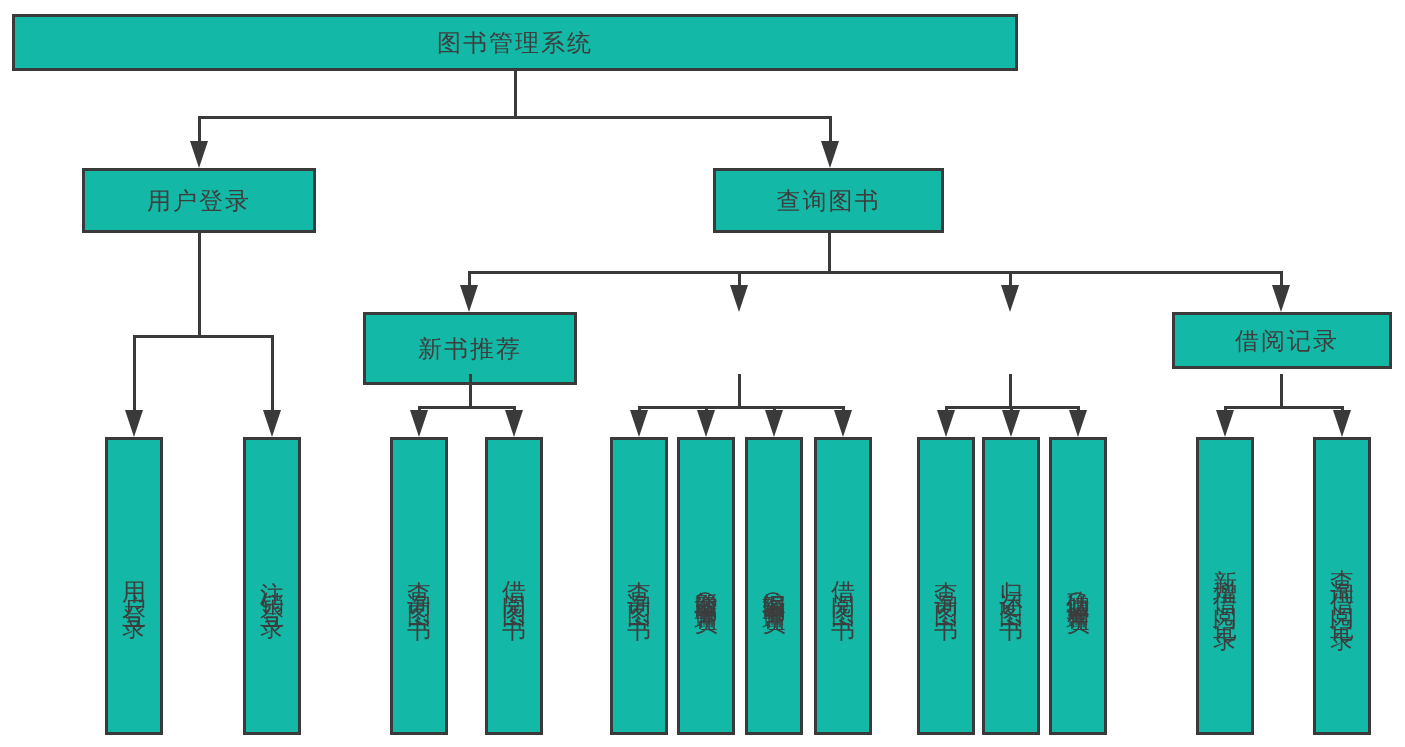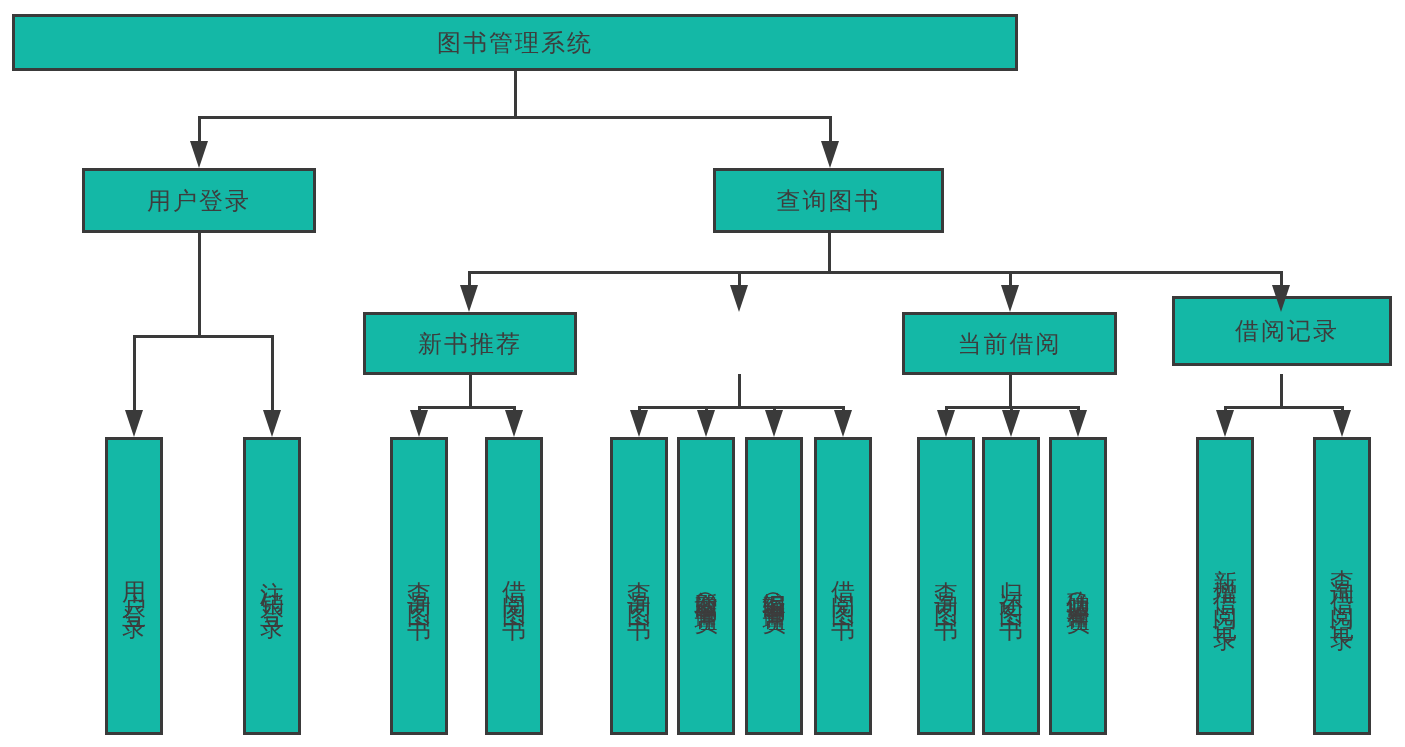--- a/index.html
+++ b/index.html
@@ -41,27 +41,24 @@
     <span>图书管理系统</span>
   </div>
 
   <div class="node hnode" style="left:82px;top:168px;width:234px;height:65px;">
     <span>用户登录</span>
   </div>
   <div class="node hnode" style="left:713px;top:168px;width:231px;height:65px;">
     <span>查询图书</span>
   </div>
 
-  <div class="node hnode" style="left:363px;top:312px;width:214px;height:63px;">
+  <div class="node hnode" style="left:363px;top:312px;width:214px;height:73px;">
     <span>新书推荐</span>
   </div>
-  <div class="node hnode" style="left:902px;top:312px;width:215px;height:63px;">
-    <span>当前借阅</span>
-  </div>
-  <div class="node hnode" style="left:1172px;top:296px;width:220px;height:70px;padding-left:10px;">
+  <div class="node hnode" style="left:1172px;top:312px;width:220px;height:57px;padding-left:10px;">
     <span>借阅记录</span>
   </div>
 
   <div class="node vnode" style="left:105px;top:437px;width:58px;height:298px;">
     <span>用户登录</span>
   </div>
   <div class="node vnode" style="left:243px;top:437px;width:58px;height:298px;">
     <span>注销登录</span>
   </div>
 

